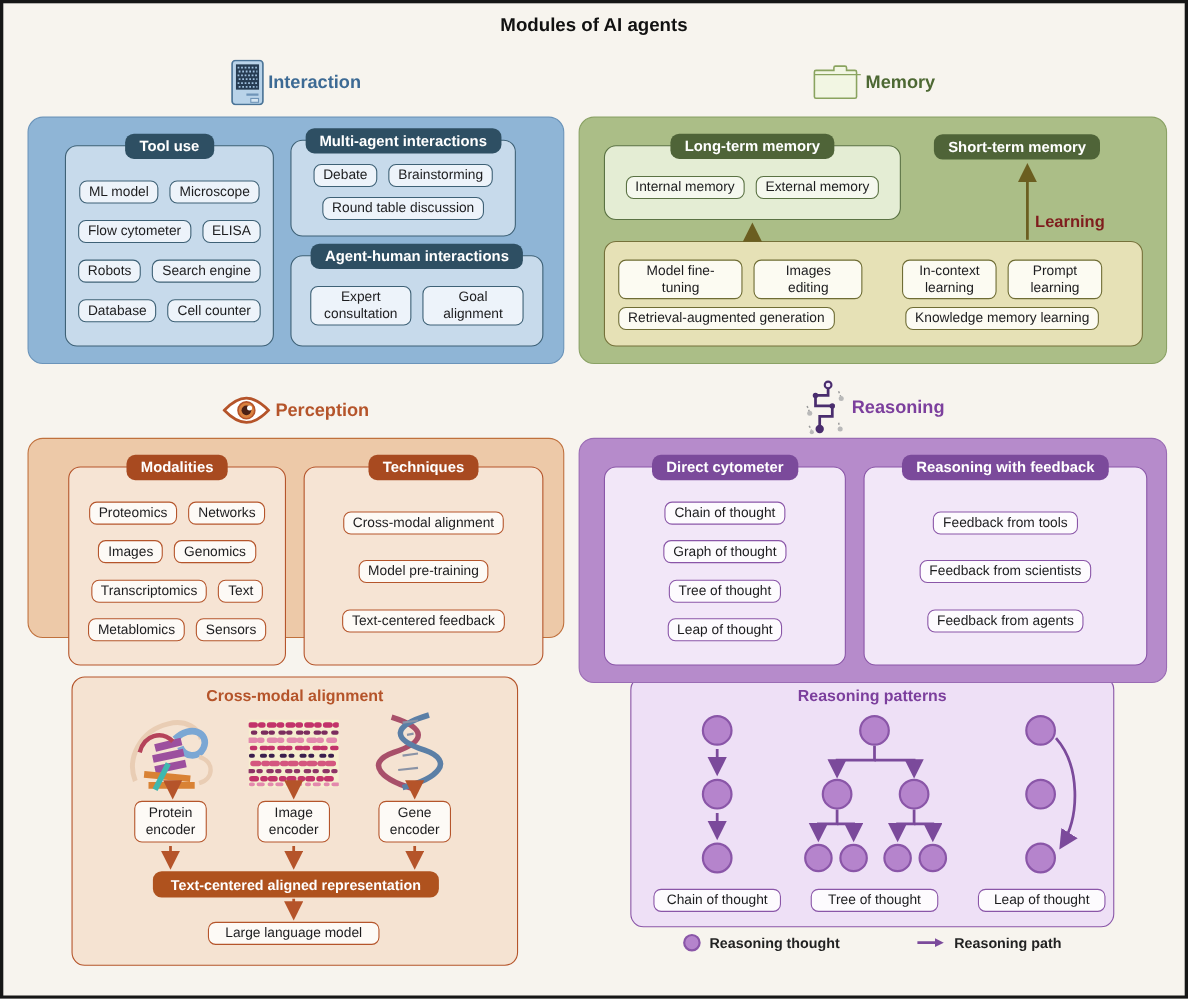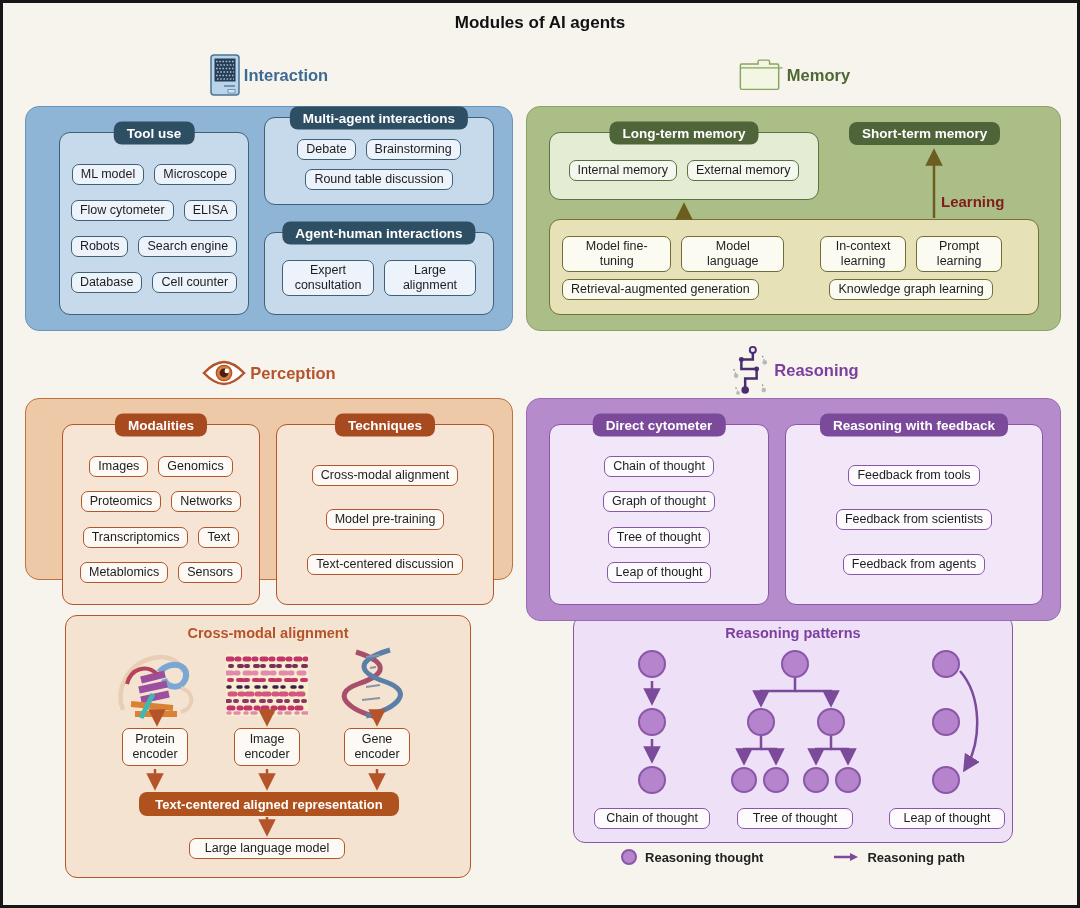--- a/index.html
+++ b/index.html
@@ -108,38 +108,38 @@
           <div class="pill-row">
             <div class="pill">Robots</div>
             <div class="pill">Search engine</div>
           </div>
           <div class="pill-row">
             <div class="pill">Database</div>
             <div class="pill">Cell counter</div>
           </div>
         </div>
     </div>
-    <div class="group group-blue" style="left:238px;top:10px;width:230px;height:88px;">
+    <div class="group group-blue" style="left:238px;top:20px;width:205px;height:88px;">
       <div class="group-header hd-blue">Multi-agent interactions</div>
       <div class="rows theme-blue" style="padding-top:13px;">
           <div class="pill-row">
             <div class="pill">Debate</div>
             <div class="pill">Brainstorming</div>
           </div>
           <div class="pill-row">
             <div class="pill">Round table discussion</div>
           </div>
         </div>
     </div>
     <div class="group group-blue" style="left:238px;top:125px;width:230px;height:83px;">
       <div class="group-header hd-blue">Agent-human interactions</div>
       <div class="rows theme-blue agent-human-rows" style="padding-top:14px;">
           <div class="pill-row">
             <div class="pill">Expert consultation</div>
-            <div class="pill">Large alignment</div>
+            <div class="pill">Goal alignment</div>
           </div>
         </div>
     </div>
   </div>
 
   <div class="quad-header" style="left:523px;top:45px;width:535px;height:54px;">
     <svg class="icon" width="46" height="36" viewBox="0 0 48 36">
       <path d="M5,33 q-1.5,0 -1.5,-1.5 V8 q0,-1.5 1.5,-1.5 h17 v-2.5 q0,-1.5 1.5,-1.5 h9 q1.5,0 1.5,1.5 v2.5 h8 q1.5,0 1.5,1.5 V31.5 q0,1.5 -1.5,1.5 z" fill="#f2f6e3" stroke="#8aa35f" stroke-width="1.5"></path>
       <path d="M3.5,10.5 h44" stroke="#8aa35f" stroke-width="1.2"></path>
     </svg>
@@ -156,33 +156,33 @@
           </div>
         </div>
     </div>
     <div class="header-static hd-green" style="left:322px;top:15px;">Short-term memory</div>
     <div class="learning-label" style="left:414px;top:86px;">Learning</div>
     <div class="group group-tan" style="left:22px;top:112px;width:490px;height:96px;">
       <div class="learning-split">
         <div class="learning-left rows theme-tan" style="padding-top:8px;">
             <div class="pill-row">
               <div class="pill">Model fine-tuning</div>
-              <div class="pill">Model language</div>
+              <div class="pill">Images editing</div>
             </div>
             <div class="pill-row">
               <div class="pill">Retrieval-augmented generation</div>
             </div>
           </div>
         <div class="learning-right rows theme-tan" style="padding-top:8px;">
             <div class="pill-row">
               <div class="pill">In-context learning</div>
               <div class="pill">Prompt learning</div>
             </div>
             <div class="pill-row">
-              <div class="pill">Knowledge graph learning</div>
+              <div class="pill">Knowledge memory learning</div>
             </div>
           </div>
       </div>
     </div>
     <svg class="inset-overlay">
       <defs>
         <marker id="mBrown" markerWidth="8" markerHeight="8" refX="5.5" refY="3.5" orient="auto">
           <path d="M0,0 L7,3.5 L0,7 z" fill="#6b5e20"></path>
         </marker>
       </defs>
@@ -263,26 +263,26 @@
         <line x1="201" y1="201" x2="201" y2="217" marker-end="url(#mRust)"></line>
       </g>
     </svg>
   </div>
 
   <div class="outer outer-orange" style="left:22px;top:395px;width:488px;height:182px;">
     <div class="group group-orange" style="left:36px;top:25px;width:198px;height:181px;">
       <div class="group-header hd-orange">Modalities</div>
       <div class="rows theme-orange">
           <div class="pill-row">
+            <div class="pill">Proteomics</div>
+            <div class="pill">Networks</div>
+          </div>
+          <div class="pill-row">
             <div class="pill">Images</div>
             <div class="pill">Genomics</div>
-          </div>
-          <div class="pill-row">
-            <div class="pill">Proteomics</div>
-            <div class="pill">Networks</div>
           </div>
           <div class="pill-row">
             <div class="pill">Transcriptomics</div>
             <div class="pill">Text</div>
           </div>
           <div class="pill-row">
             <div class="pill">Metablomics</div>
             <div class="pill">Sensors</div>
           </div>
         </div>
@@ -290,21 +290,21 @@
     <div class="group group-orange" style="left:250px;top:25px;width:218px;height:181px;">
       <div class="group-header hd-orange">Techniques</div>
       <div class="rows theme-orange">
           <div class="pill-row">
             <div class="pill">Cross-modal alignment</div>
           </div>
           <div class="pill-row">
             <div class="pill">Model pre-training</div>
           </div>
           <div class="pill-row">
-            <div class="pill">Text-centered discussion</div>
+            <div class="pill">Text-centered feedback</div>
           </div>
         </div>
     </div>
   </div>
 
   <div class="quad-header" style="left:523px;top:342px;width:535px;height:50px;">
     <svg class="icon" width="42" height="52" viewBox="0 0 44 54">
       <path d="M26,8 L26,16 L14,16 L14,26 L30,26 L30,36 L18,36 L18,47" fill="none" stroke="#4a2d6e" stroke-width="2.6"></path>
       <circle cx="26" cy="6" r="3.2" fill="#f2e7f8" stroke="#4a2d6e" stroke-width="2"></circle>
       <circle cx="14" cy="16" r="2.6" fill="#4a2d6e"></circle>

